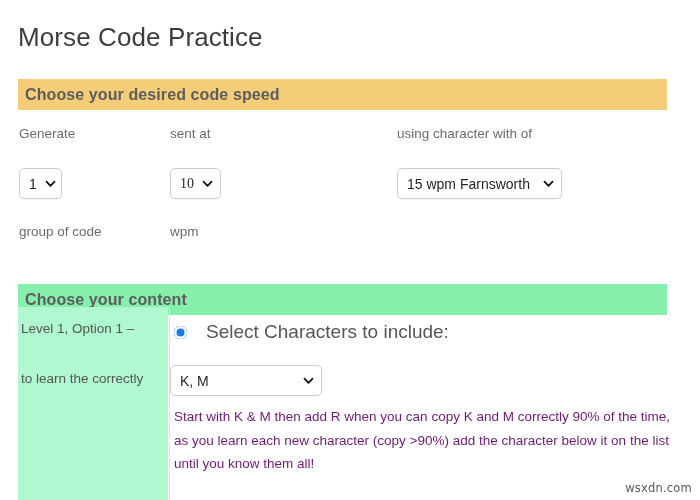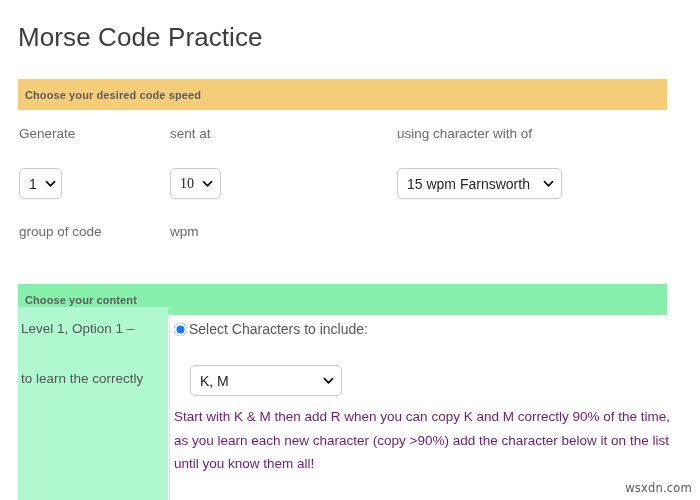--- a/index.html
+++ b/index.html
@@ -39,21 +39,21 @@
   .section-banner {
     position: absolute;
     left: 18px;
     width: 649px;
     height: 31px;
     box-sizing: border-box;
     display: flex;
     align-items: center;
   }
   .section-banner .banner-label {
-    font-size: 11px;
+    font-size: 16px;
     font-weight: bold;
     color: #5d5d5d;
     padding-left: 7px;
     letter-spacing: 0.1px;
   }
   #banner-speed {
     top: 79px;
     background: #f5cd78;
   }
   #banner-content {
@@ -184,28 +184,28 @@
   .radio-input {
     width: 13px;
     height: 13px;
     border-radius: 50%;
     background: #1b7cf0;
     box-shadow: inset 0 0 0 2.5px #ffffff, inset 0 0 0 4.6px #1b7cf0;
     flex: 0 0 auto;
     cursor: pointer;
   }
   .radio-label {
-    font-size: 14px;
+    font-size: 19px;
     color: #565656;
-    margin-left: 2px;
+    margin-left: 19px;
     white-space: nowrap;
   }
 
   #select-characters {
-    left: 20px;
+    left: 0;
     top: 58px;
     width: 152px;
   }
 
   .helper-text {
     position: absolute;
     left: 4px;
     top: 98px;
     width: 500px;
     font-size: 13.5px;

